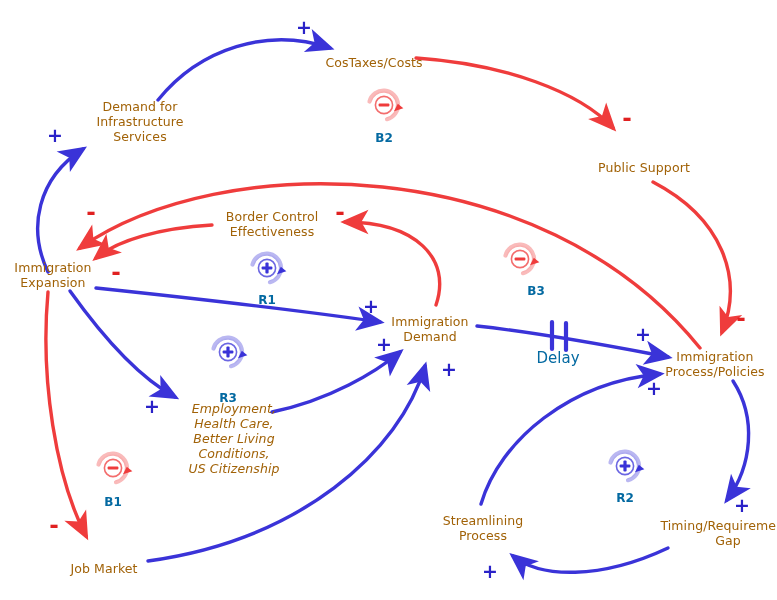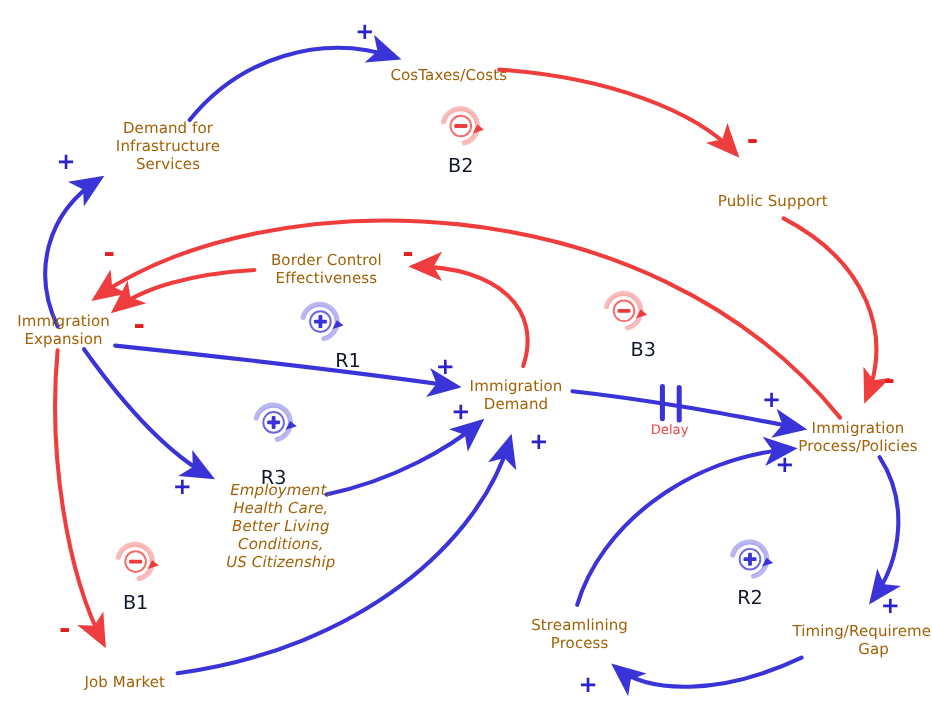--- a/index.html
+++ b/index.html
@@ -19,39 +19,40 @@
     font-size:12.5px;
     line-height:15px;
     letter-spacing:.1px;
     white-space:pre-line;
     transform:translate(-50%,-50%);
     pointer-events:none;
   }
   .looplabel{
     position:absolute;
     text-align:center;
-    color:#0f172a;
-    font-size:16px;
+    color:#0369a1;
+    font-size:12px;
     line-height:13px;
     transform:translate(-50%,-50%);
+    font-weight:bold;
   }
   .polarity{
     position:absolute;
     font-size:19px;
     font-weight:bold;
     line-height:19px;
     transform:translate(-50%,-50%);
     font-family:"DejaVu Sans","Liberation Sans",sans-serif;
   }
   .polarity.pos{color:#2a22c8;}
   .polarity.neg{color:#e02020;font-size:23px;}
   .delaylabel{
     position:absolute;
-    color:#ef4444;
-    font-size:11px;
+    color:#0369a1;
+    font-size:15px;
     transform:translate(-50%,-50%);
   }
 </style>
 </head>
 <body>
 
 <div id="stage">
 
   <svg class="layer" viewBox="0 0 777 600">
     <defs>
@@ -184,21 +185,21 @@
 Better Living
 Conditions,
 US Citizenship</div>
   <div class="nodelabel" style="left:483px;top:528px;">Streamlining
 Process</div>
   <div class="nodelabel" style="left:728px;top:533px;">Timing/Requirements
 Gap</div>
   <div class="nodelabel" style="left:104px;top:568px;text-align:right;">Job Market</div>
 
   <div class="looplabel" style="left:384px;top:138px;">B2</div>
-  <div class="looplabel" style="left:267px;top:300px;margin-left:23px;">R1</div>
+  <div class="looplabel" style="left:267px;top:300px;">R1</div>
   <div class="looplabel" style="left:536px;top:291px;">B3</div>
   <div class="looplabel" style="left:228px;top:398px;">R3</div>
   <div class="looplabel" style="left:625px;top:498px;">R2</div>
   <div class="looplabel" style="left:113px;top:502px;">B1</div>
 
   <div class="polarity pos" style="left:304px;top:27px;">+</div>
   <div class="polarity neg" style="left:627px;top:118px;">-</div>
   <div class="polarity pos" style="left:55px;top:135px;">+</div>
   <div class="polarity neg" style="left:741px;top:318px;">-</div>
   <div class="polarity neg" style="left:91px;top:212px;">-</div>

